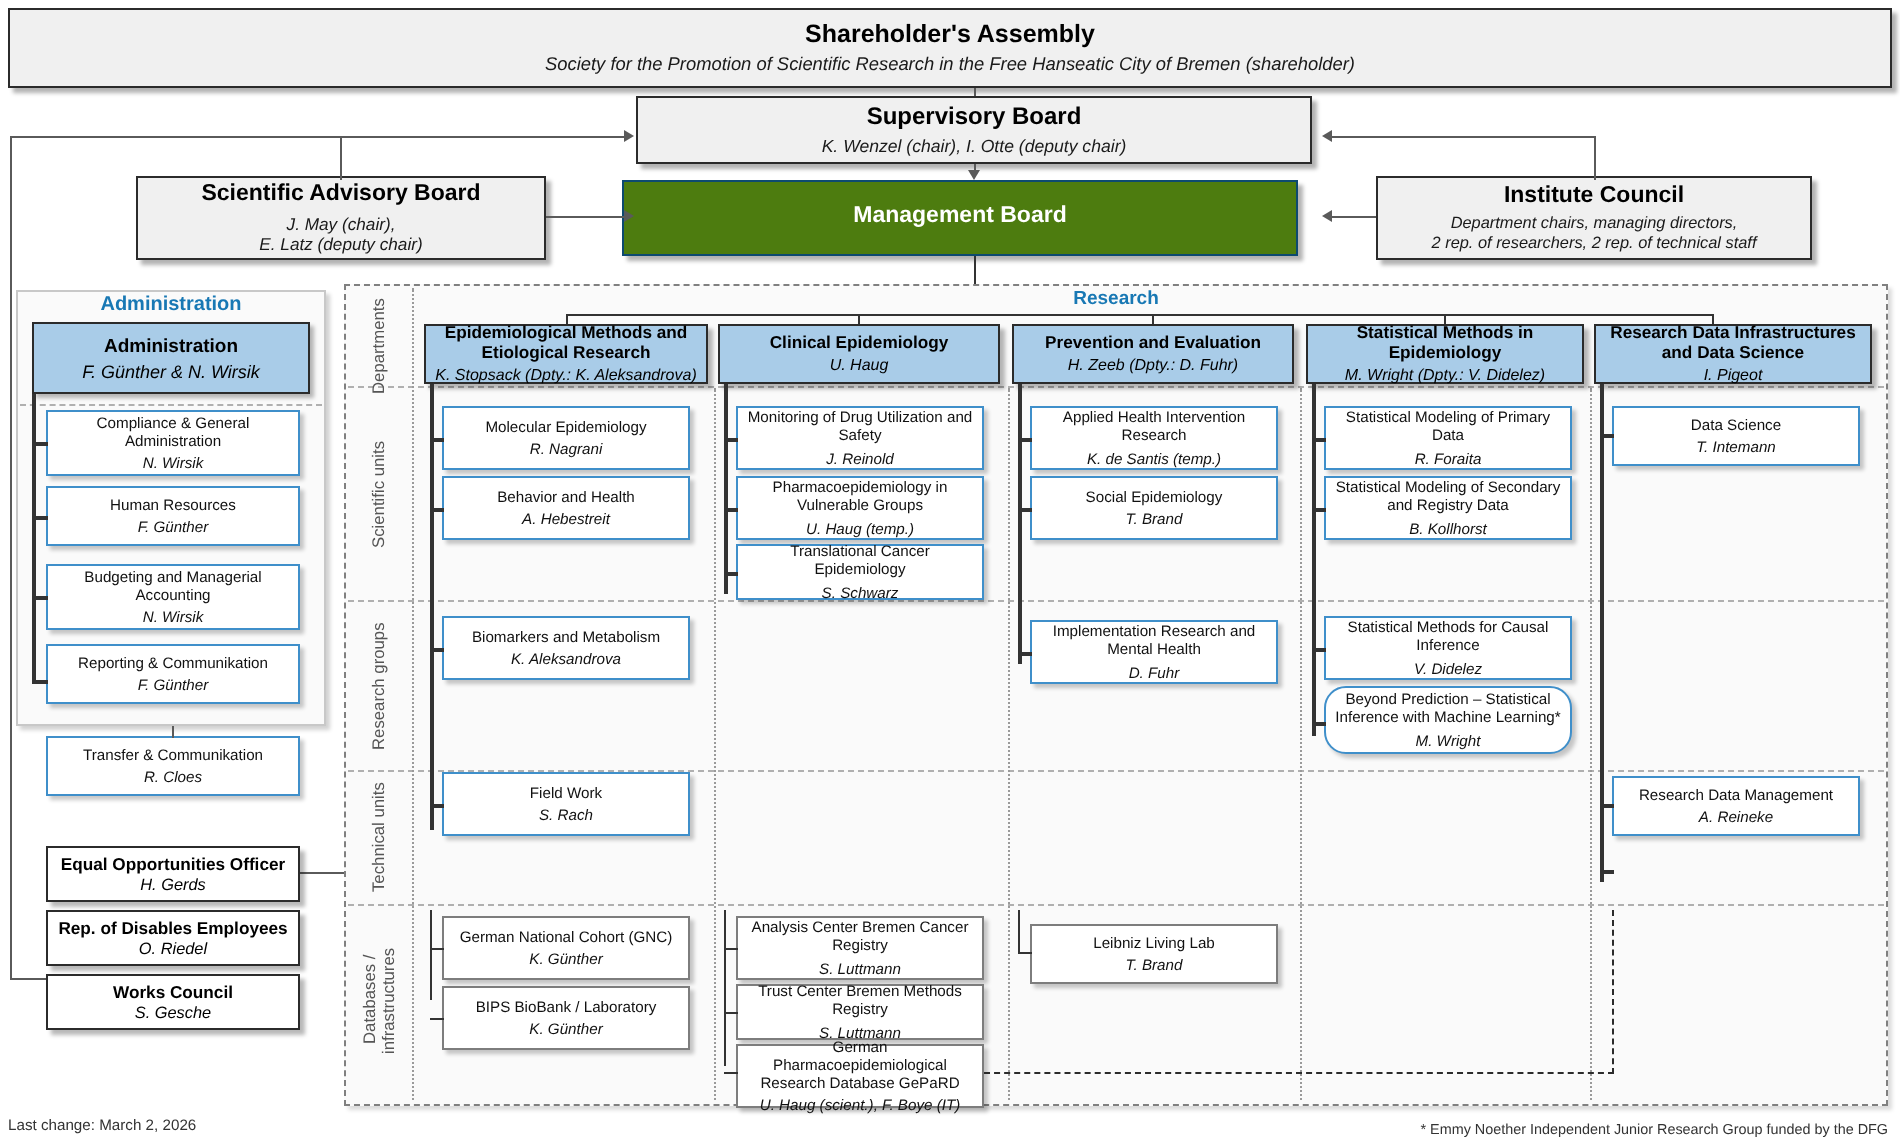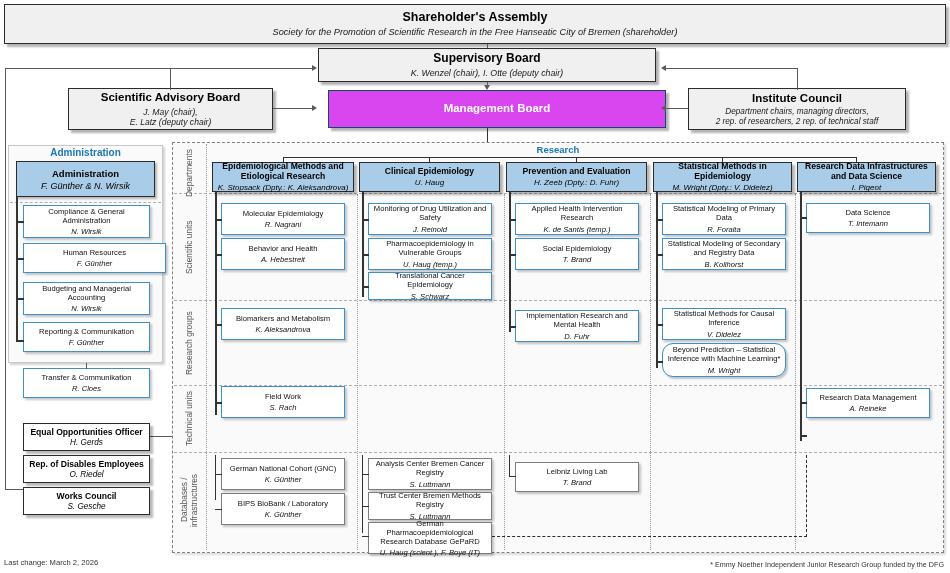--- a/index.html
+++ b/index.html
@@ -28,22 +28,22 @@
 
   #shareholders { left: 4px;  top: 4px;   width: 942px; height: 40px; }
   #shareholders .t { font-size: 12.5px; }
   #shareholders .s { font-size: 9.2px; margin-top: 3px; }
 
   #supervisory { left: 318px; top: 48px; width: 338px; height: 34px; }
   #supervisory .t { font-size: 12px; }
   #supervisory .s { font-size: 8.8px; margin-top: 2px; }
 
   #management {
-    left: 328px; top: 90px; width: 338px; height: 38px;
-    background: #d946ef; border-color: #0d4a70;
+    left: 311px; top: 90px; width: 338px; height: 38px;
+    background: #4d7c0f; border-color: #0d4a70;
   }
   #management .t { font-size: 11.5px; color: #fff; }
   #management .s { font-size: 8px; color: #ffffff; margin-top: 2px; }
 
   #advisory { left: 68px; top: 88px; width: 205px; height: 42px; }
   #advisory .t { font-size: 11.5px; }
   #advisory .s { font-size: 8.6px; margin-top: 2px; }
 
   #council { left: 688px; top: 88px; width: 218px; height: 42px; }
   #council .t { font-size: 11.5px; }
@@ -210,21 +210,21 @@
     <div class="t">Administration</div>
     <div class="s">F. Günther &amp; N. Wirsik</div>
   </div>
 
   <div class="rowdiv" style="left:10px; top:202px; width:151px;"></div>
 
   <div class="unit" style="left:23px; top:205px; width:127px; height:33px;">
     <div class="t">Compliance &amp; General Administration</div>
     <div class="s">N. Wirsik</div>
   </div>
-  <div class="unit" style="left:23px; top:243px; width:143px; height:30px;">
+  <div class="unit" style="left:23px; top:243px; width:127px; height:30px;">
     <div class="t">Human Resources</div>
     <div class="s">F. Günther</div>
   </div>
   <div class="unit" style="left:23px; top:282px; width:127px; height:33px;">
     <div class="t">Budgeting and Managerial Accounting</div>
     <div class="s">N. Wirsik</div>
   </div>
   <div class="unit" style="left:23px; top:322px; width:127px; height:30px;">
     <div class="t">Reporting &amp; Communikation</div>
     <div class="s">F. Günther</div>

